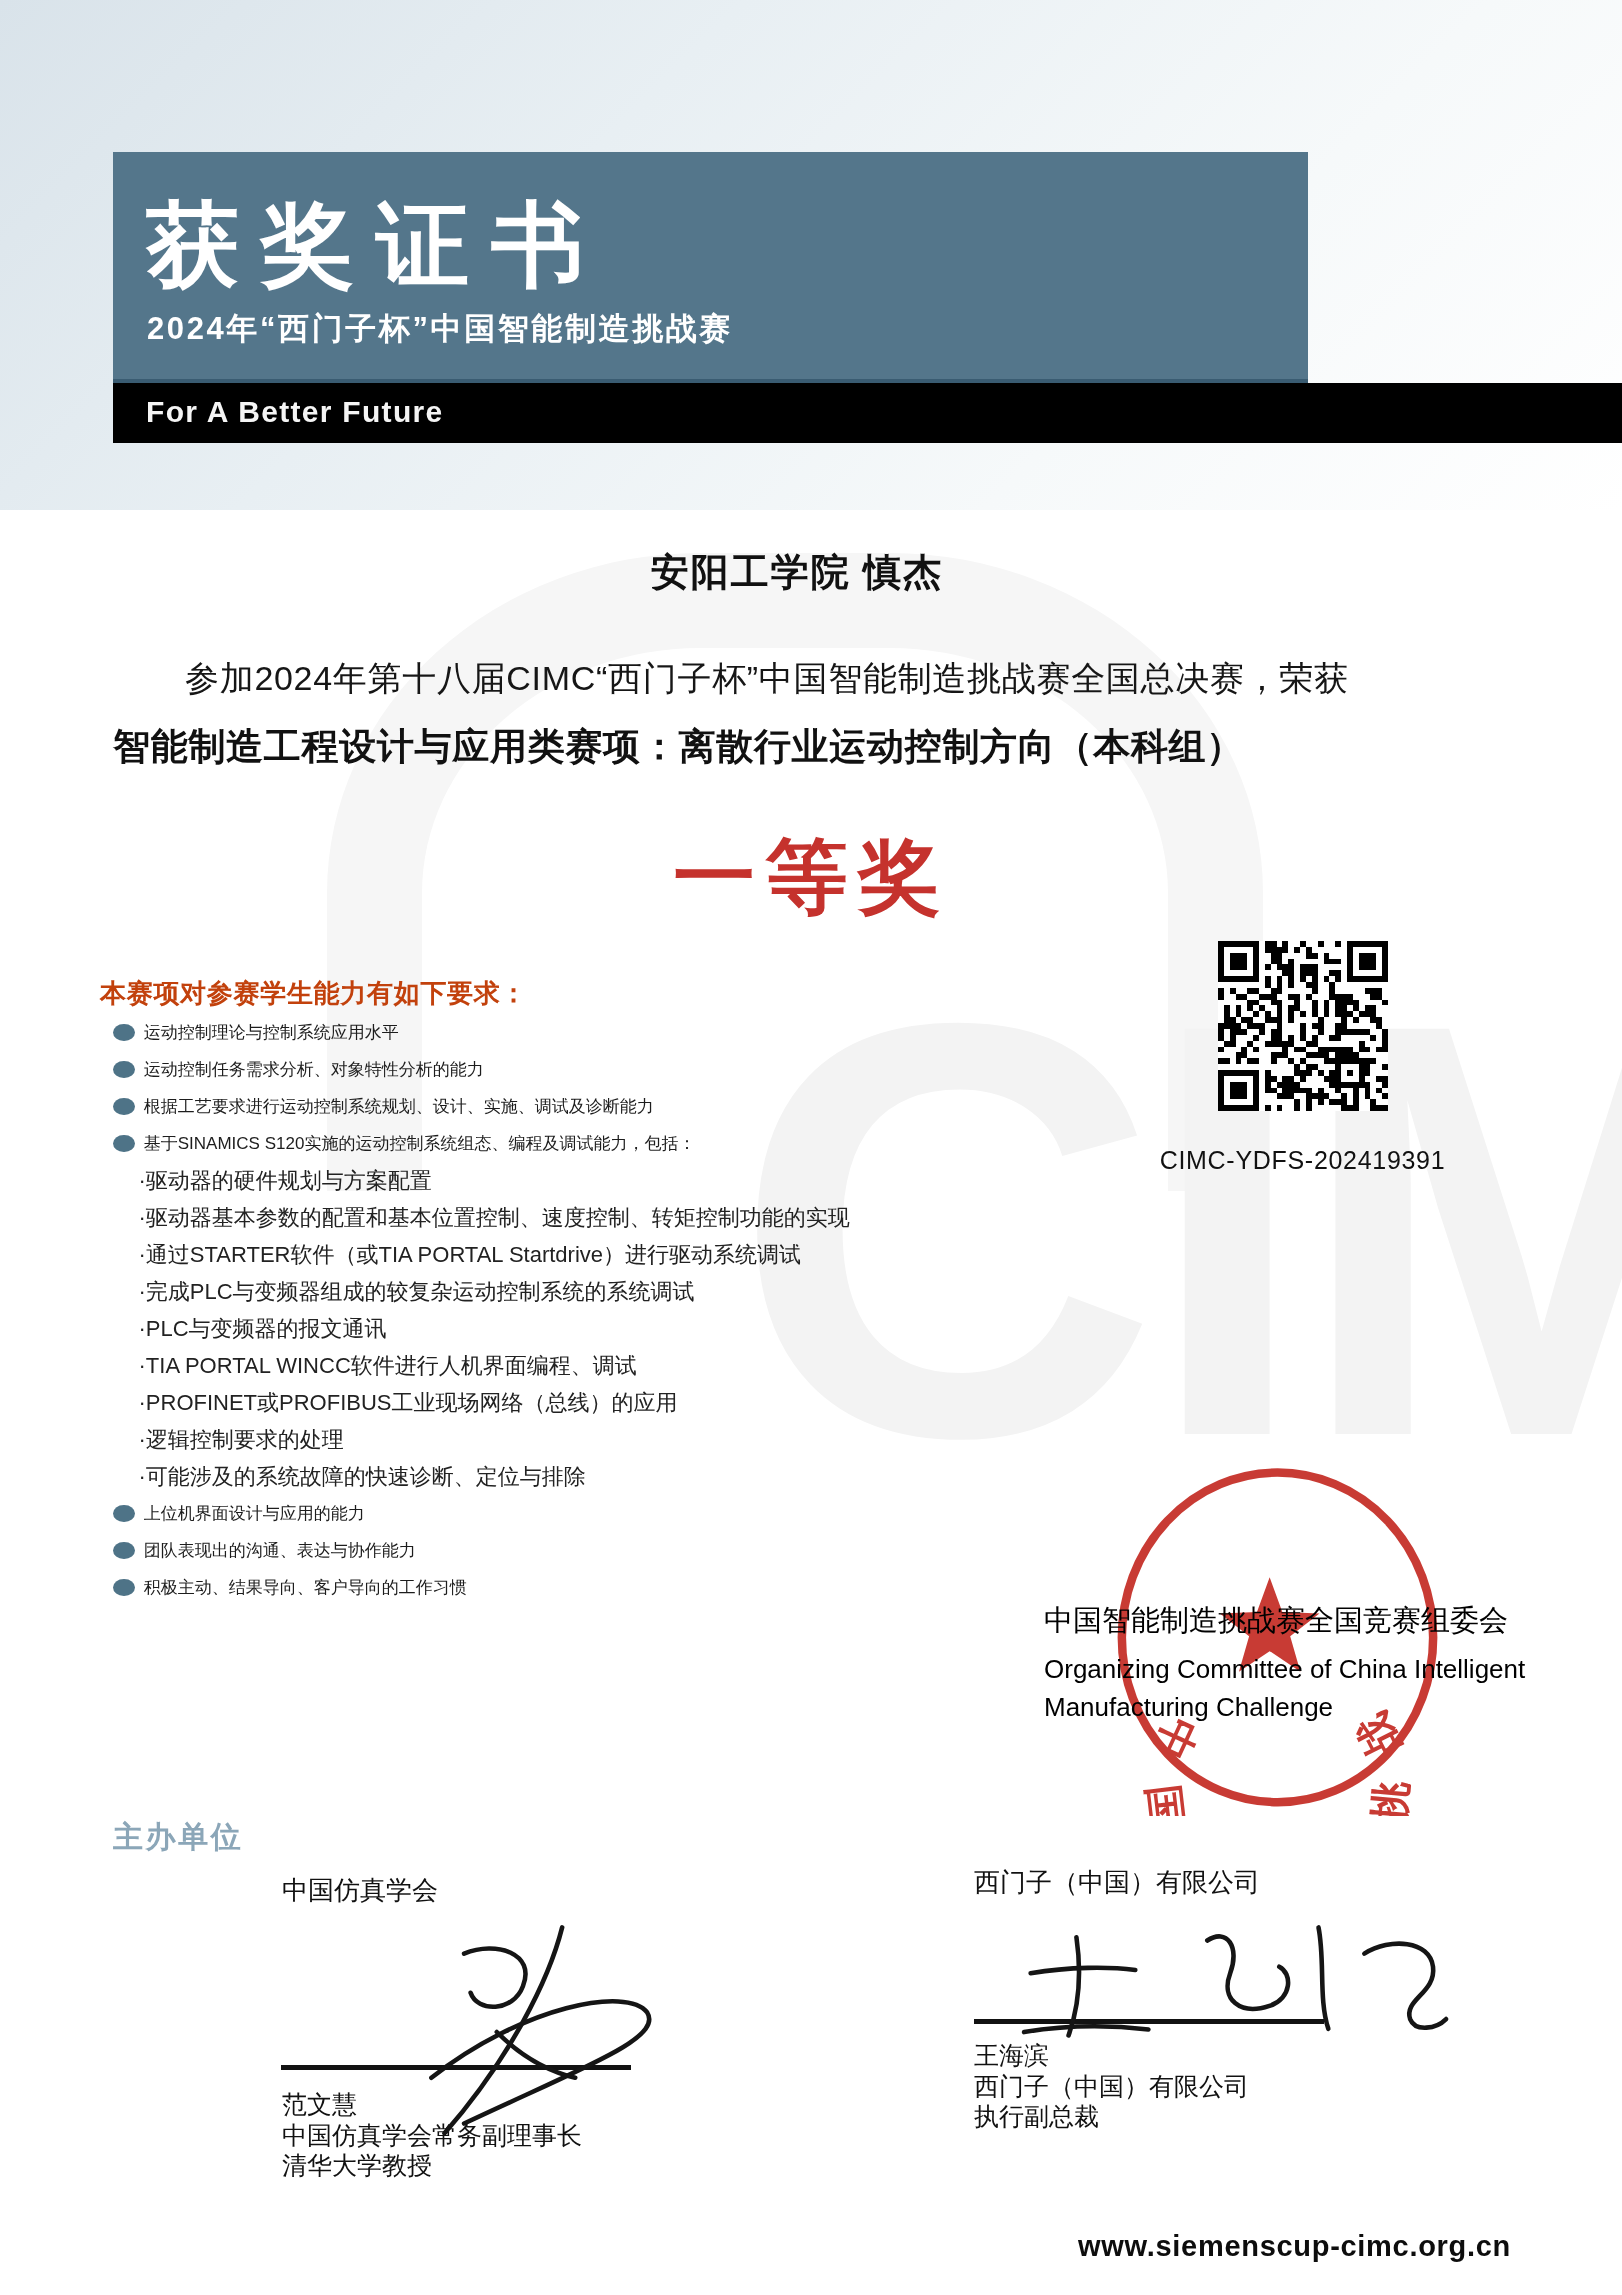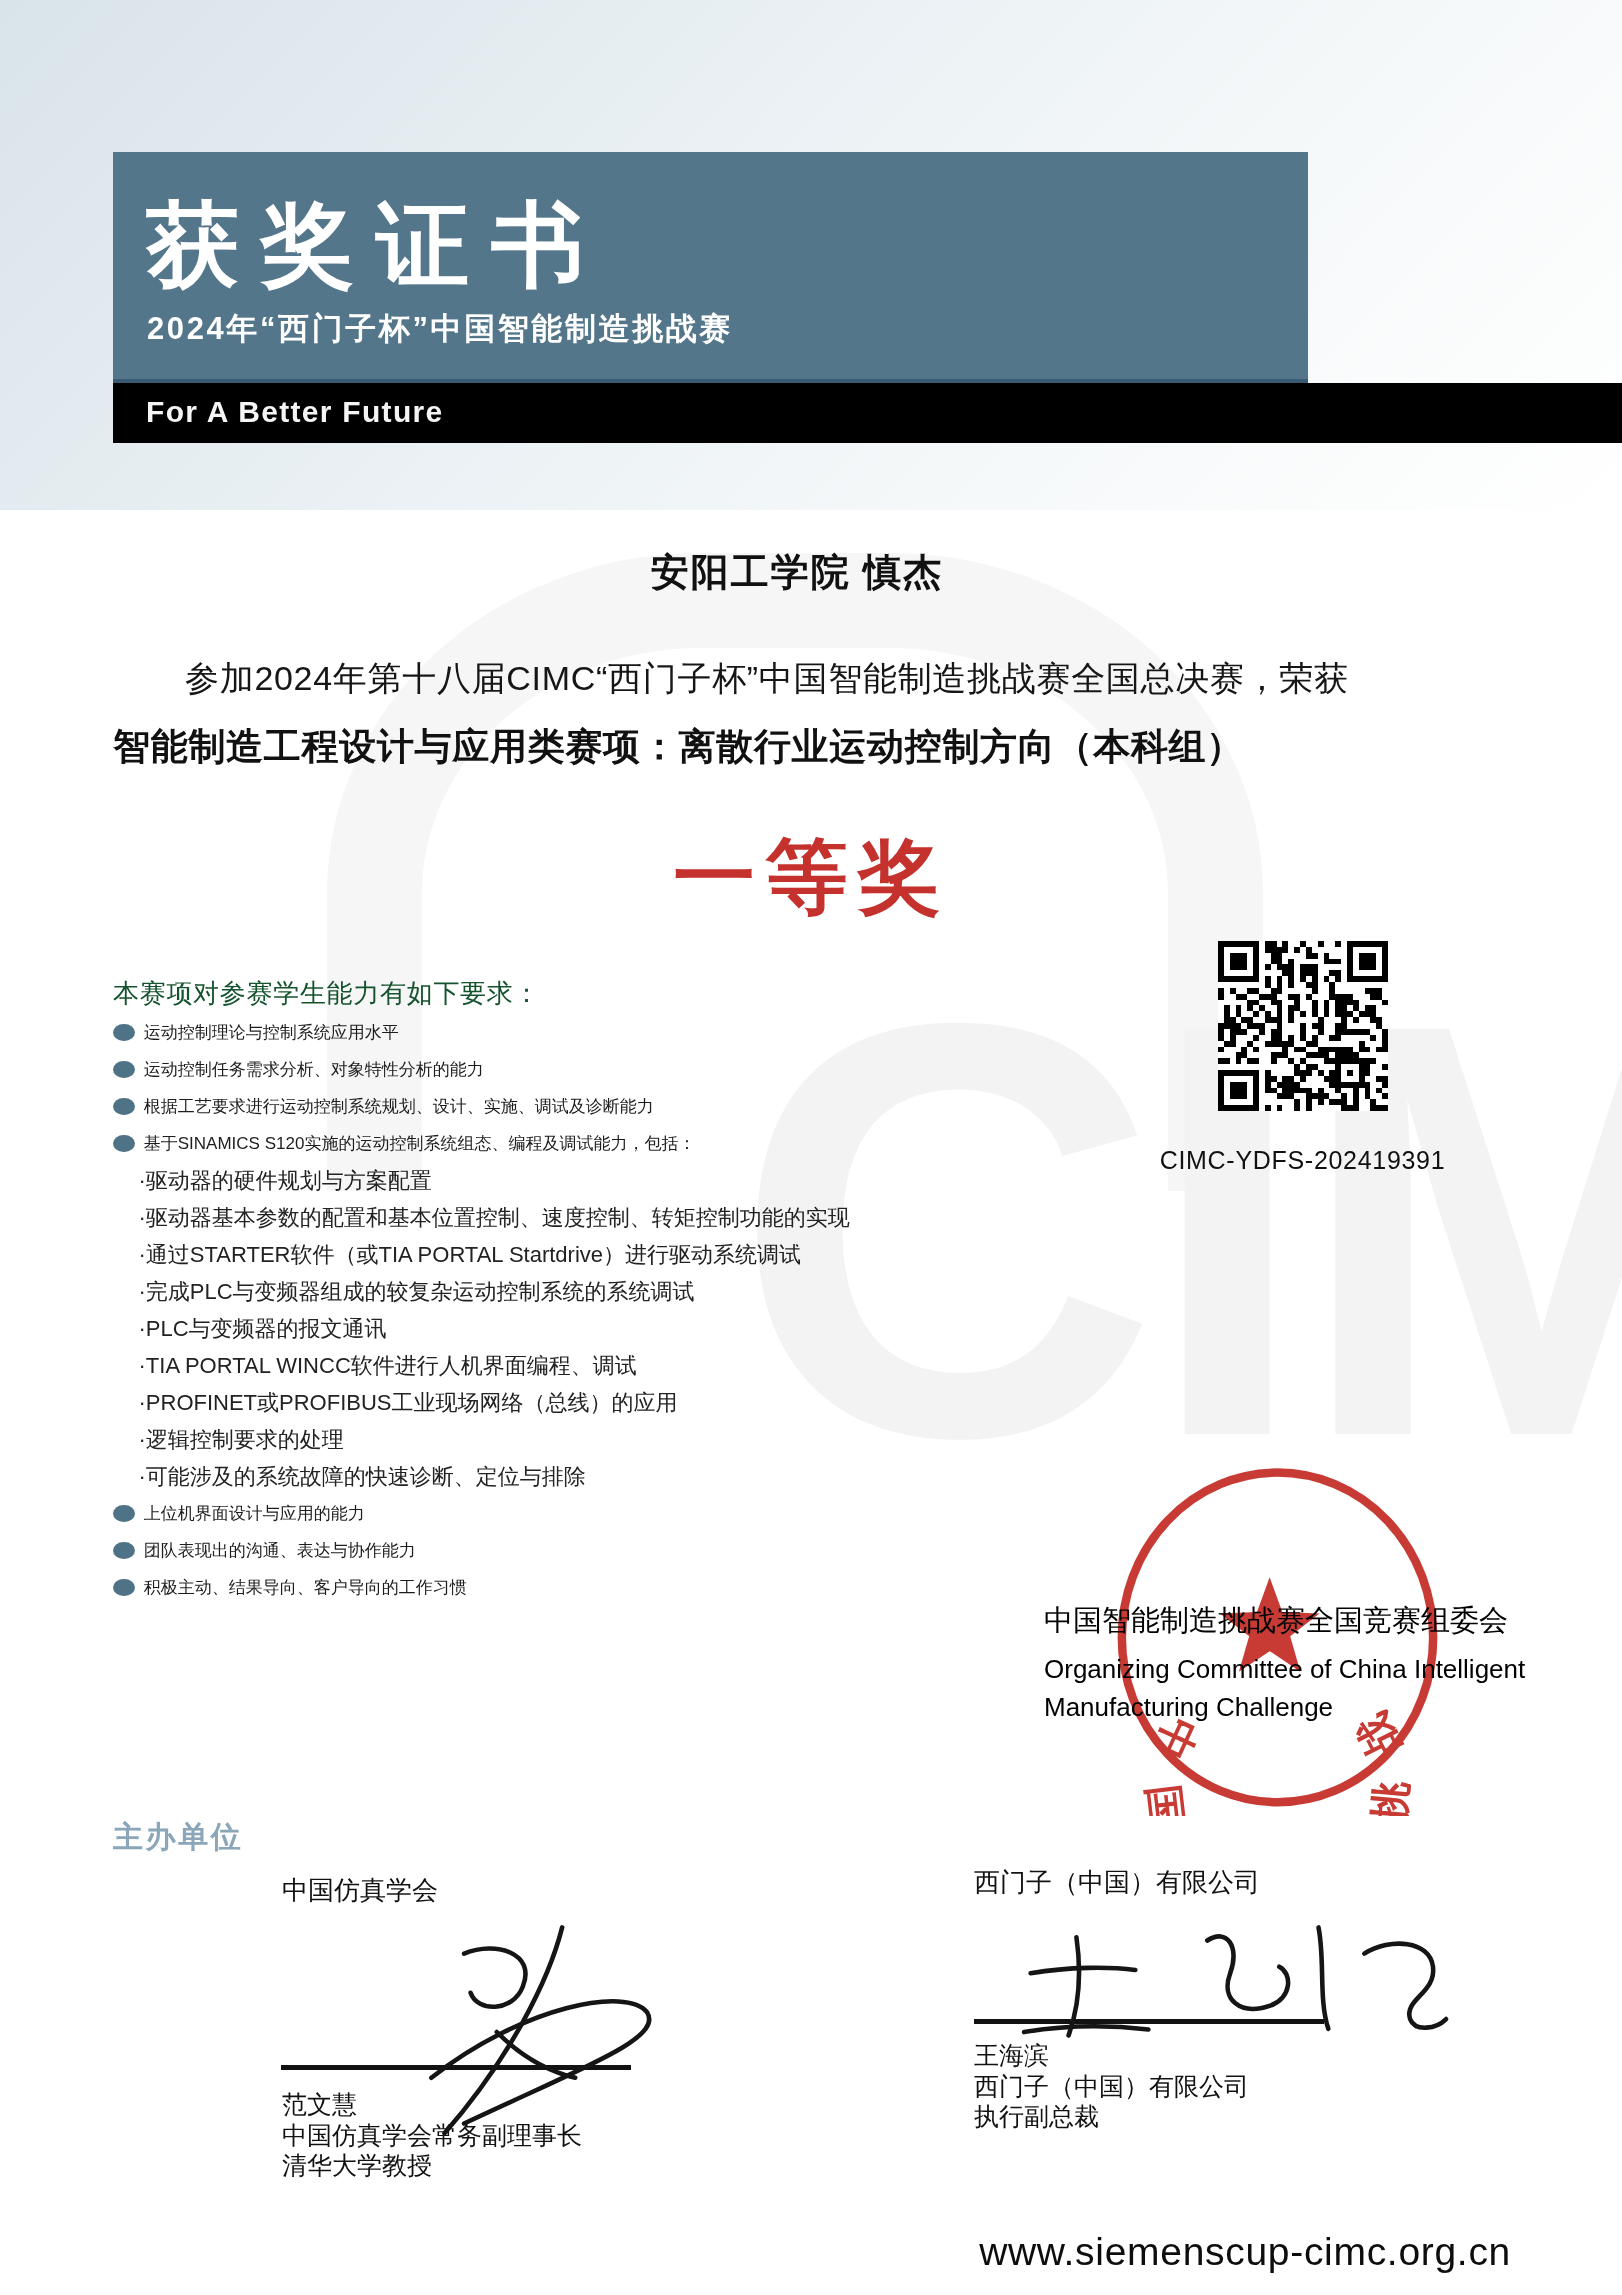--- a/index.html
+++ b/index.html
@@ -55,22 +55,22 @@
   .cit-line2{
     position:absolute;left:113px;top:722px;width:1440px;
     font-size:37px;font-weight:bold;color:#111;letter-spacing:0.7px;white-space:nowrap;
   }
   .award{
     position:absolute;left:113px;top:823px;width:1398px;text-align:center;
     font-size:82px;font-weight:bold;color:#c5322d;letter-spacing:10.5px;
   }
   
   .req-heading{
-    position:absolute;left:113px;top:976px;font-size:26px;font-weight:normal;
-    color:#14532d;letter-spacing:0.7px;
+    position:absolute;left:100px;top:976px;font-size:26px;font-weight:bold;
+    color:#c2410c;letter-spacing:0.7px;
   }
   .req-list{position:absolute;left:113px;top:1014px;width:1080px;}
   .req-row{display:flex;align-items:center;height:37px;}
   .req-row .dot{
     width:21.6px;height:17px;border-radius:50%;background:#4e7387;
     margin-right:9.2px;flex:0 0 auto;
   }
   .req-row .req-text{font-size:17px;color:#1d1d1d;white-space:nowrap;}
   .req-row.sub{padding-left:25.5px;}
   .req-row.sub .req-text{font-size:22px;color:#222;}
@@ -101,21 +101,21 @@
   .sig-left{position:absolute;left:366px;top:1914px;z-index:2;}
   .sig-right{position:absolute;left:1011px;top:1901px;z-index:2;}
   .sig-line-left{position:absolute;left:281px;top:2065px;width:350px;height:5.2px;background:#121212;}
   .sig-line-right{position:absolute;left:974px;top:2019px;width:350px;height:5.2px;background:#121212;}
   .signer{font-size:25px;color:#111;line-height:30px;}
   .signer div{margin-bottom:0.7px;white-space:nowrap;}
   .signer-left{position:absolute;left:282px;top:2089px;}
   .signer-right{position:absolute;left:974px;top:2040px;}
   
   .footer-url{
-    position:absolute;right:112px;top:2230px;font-size:39px;font-weight:400;
+    position:absolute;right:112px;top:2230px;font-size:29px;font-weight:700;
     color:#0d0d0d;letter-spacing:0.7px;
   }
   .stroke{fill:none;stroke:#151515;stroke-width:7;stroke-linecap:round;}
 </style>
 </head>
 <body>
 
 <div class="page">
 
   <div class="bg-grad"></div>

